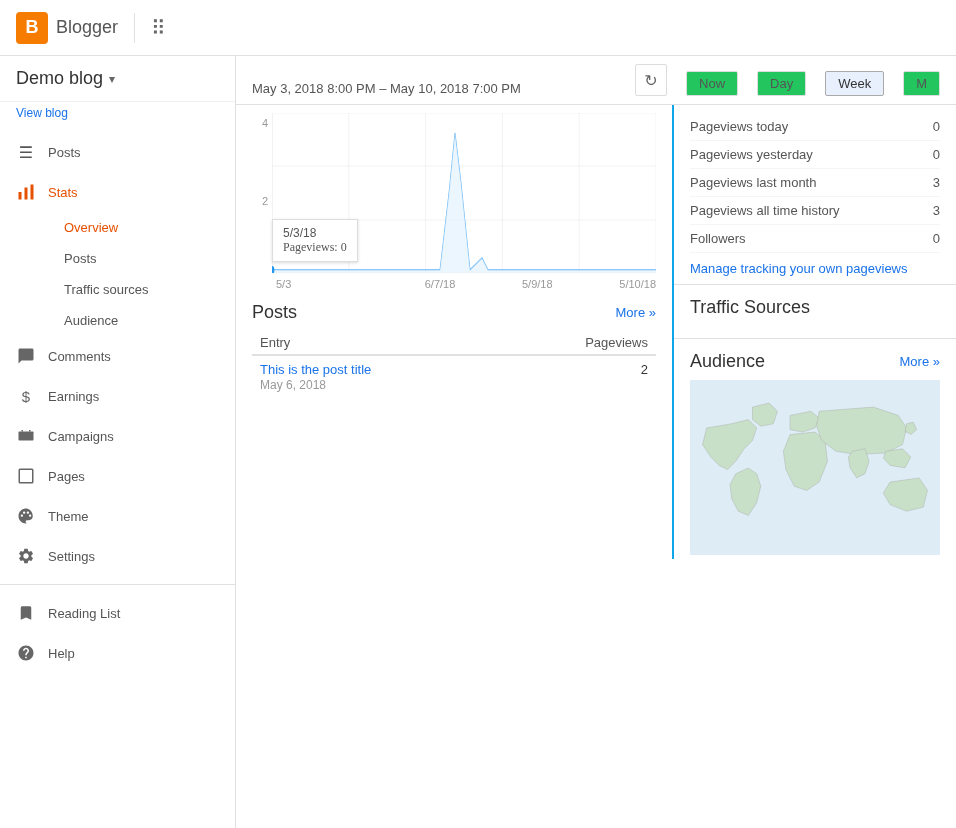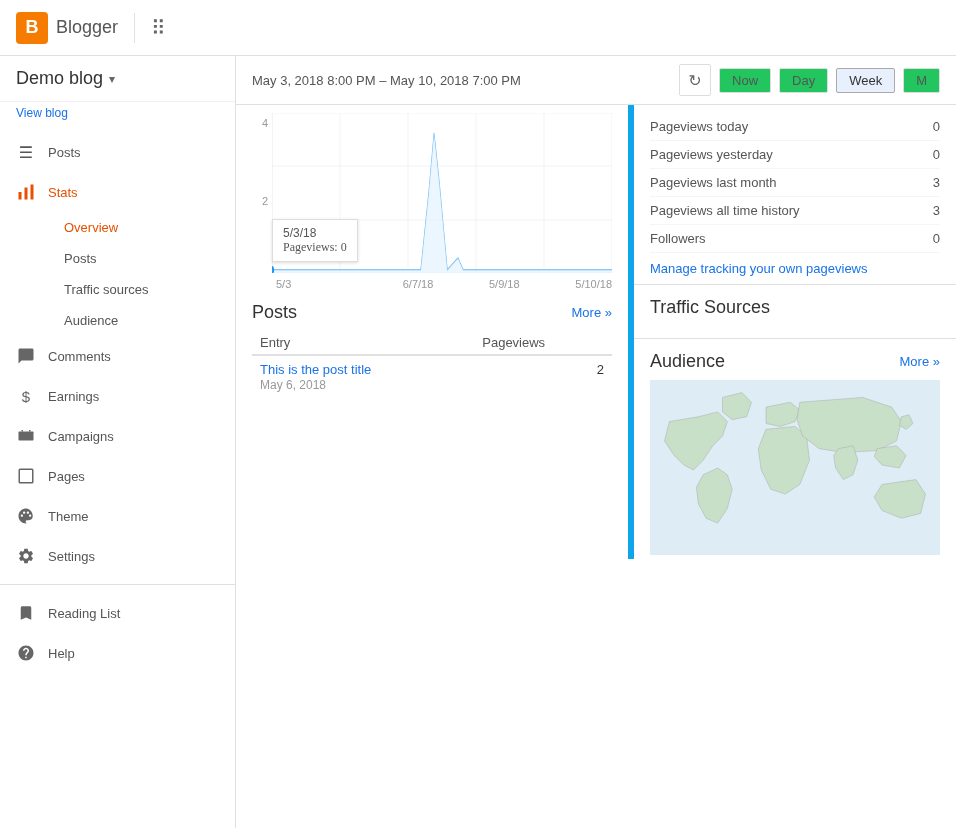--- a/index.html
+++ b/index.html
@@ -110,24 +110,24 @@
     
     .main {
       flex: 1;
       overflow-y: auto;
       background: #fff;
     }
 
     
     .toolbar {
       display: flex;
-      align-items: center;
+      align-items: flex-end;
       padding: 8px 16px;
       border-bottom: 1px solid #e0e0e0;
-      gap: 8px;
+      gap: 19px;
     }
     .date-range {
       flex: 1;
       font-size: 13px;
       color: #555;
     }
     .refresh-btn {
       width: 32px; height: 32px;
       border: 1px solid #ddd;
       border-radius: 2px;
@@ -192,21 +192,21 @@
       border-collapse: collapse;
       font-size: 13px;
     }
     .posts-table th {
       text-align: left;
       padding: 4px 8px;
       color: #555;
       font-weight: 400;
       border-bottom: 2px solid #e0e0e0;
     }
-    .posts-table th:last-child { text-align: left; }
+    .posts-table th:last-child { text-align: right; }
     .posts-table td {
       padding: 6px 8px;
       vertical-align: top;
     }
     .posts-table td:last-child { text-align: right; }
     .post-title-link {
       color: #1a73e8;
       cursor: pointer;
       display: block;
     }
@@ -443,21 +443,21 @@
                   <span class="post-date">May 6, 2018</span>
                 </td>
                 <td>2</td>
               </tr>
             </tbody>
           </table>
         </div>
 
       </div>
 
-      <div style="width:328px; border-left:6px solid #0ea5e9;">
+      <div style="width:284px; border-left:2px solid #0ea5e9;">
 
         <div style="padding:8px 16px 4px;">
           <div class="stats-row">
             <span class="stats-label">Pageviews today</span>
             <span class="stats-value">0</span>
           </div>
           <div class="stats-row">
             <span class="stats-label">Pageviews yesterday</span>
             <span class="stats-value">0</span>
           </div>

